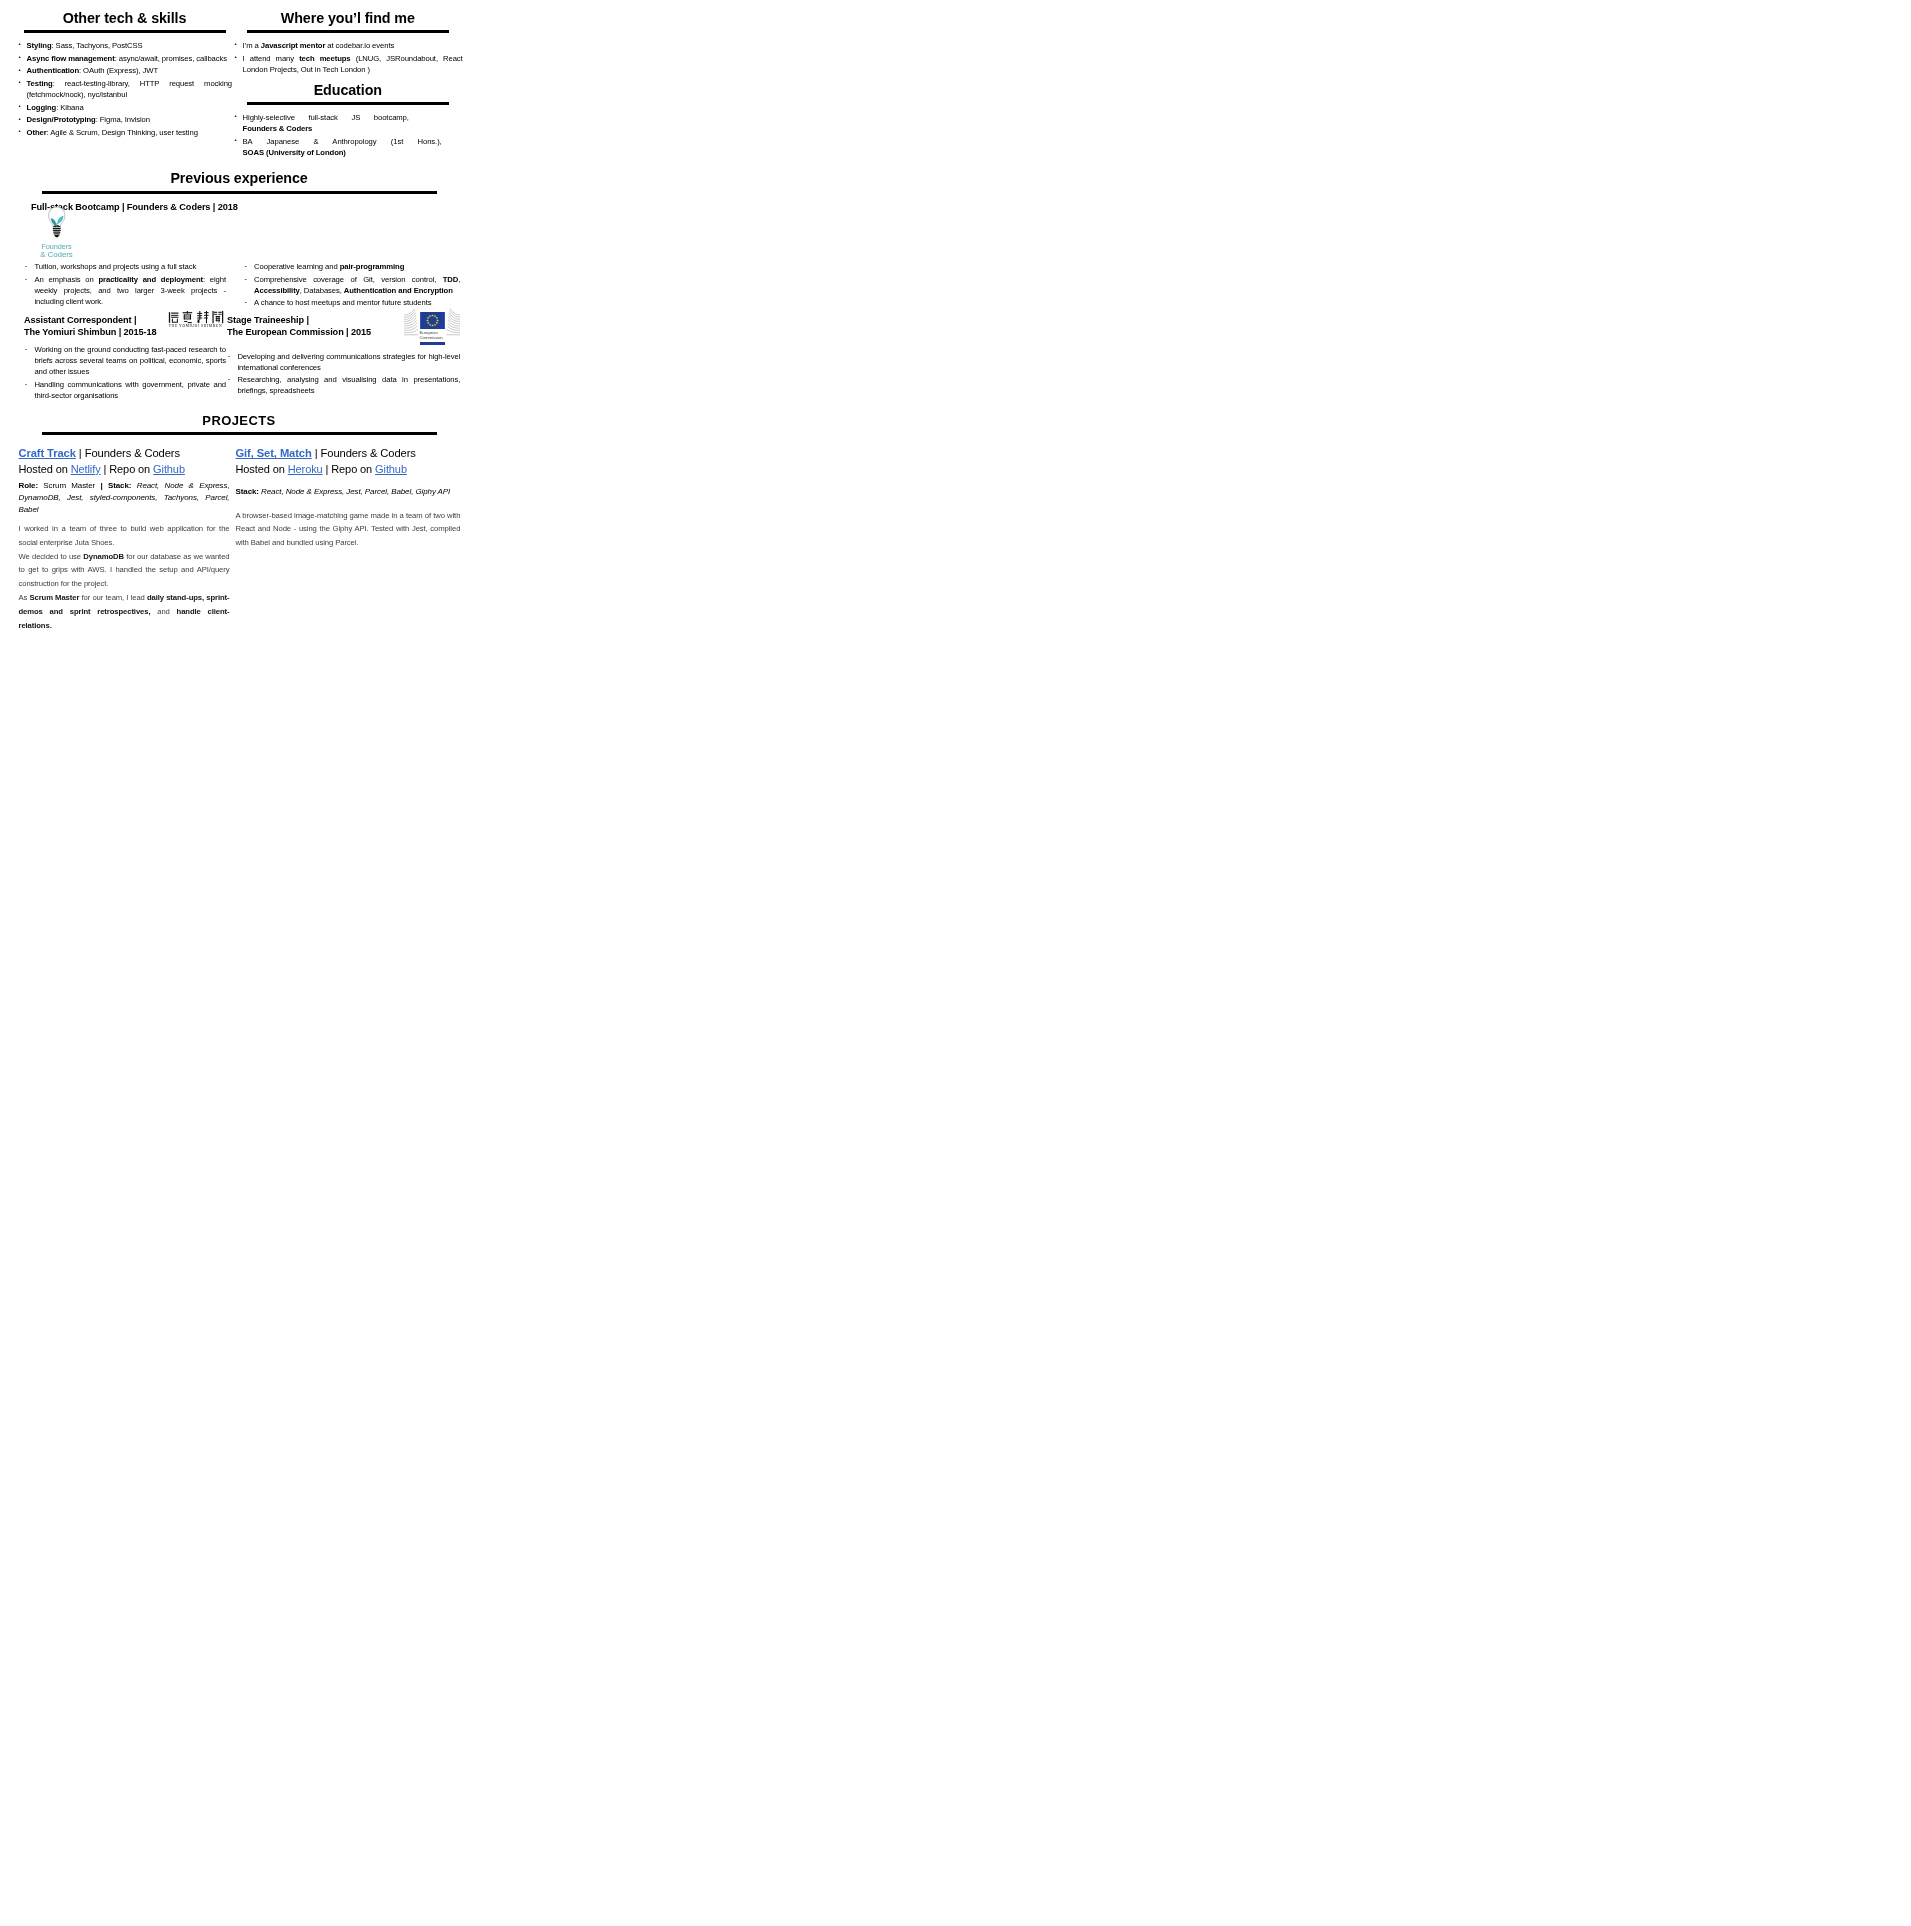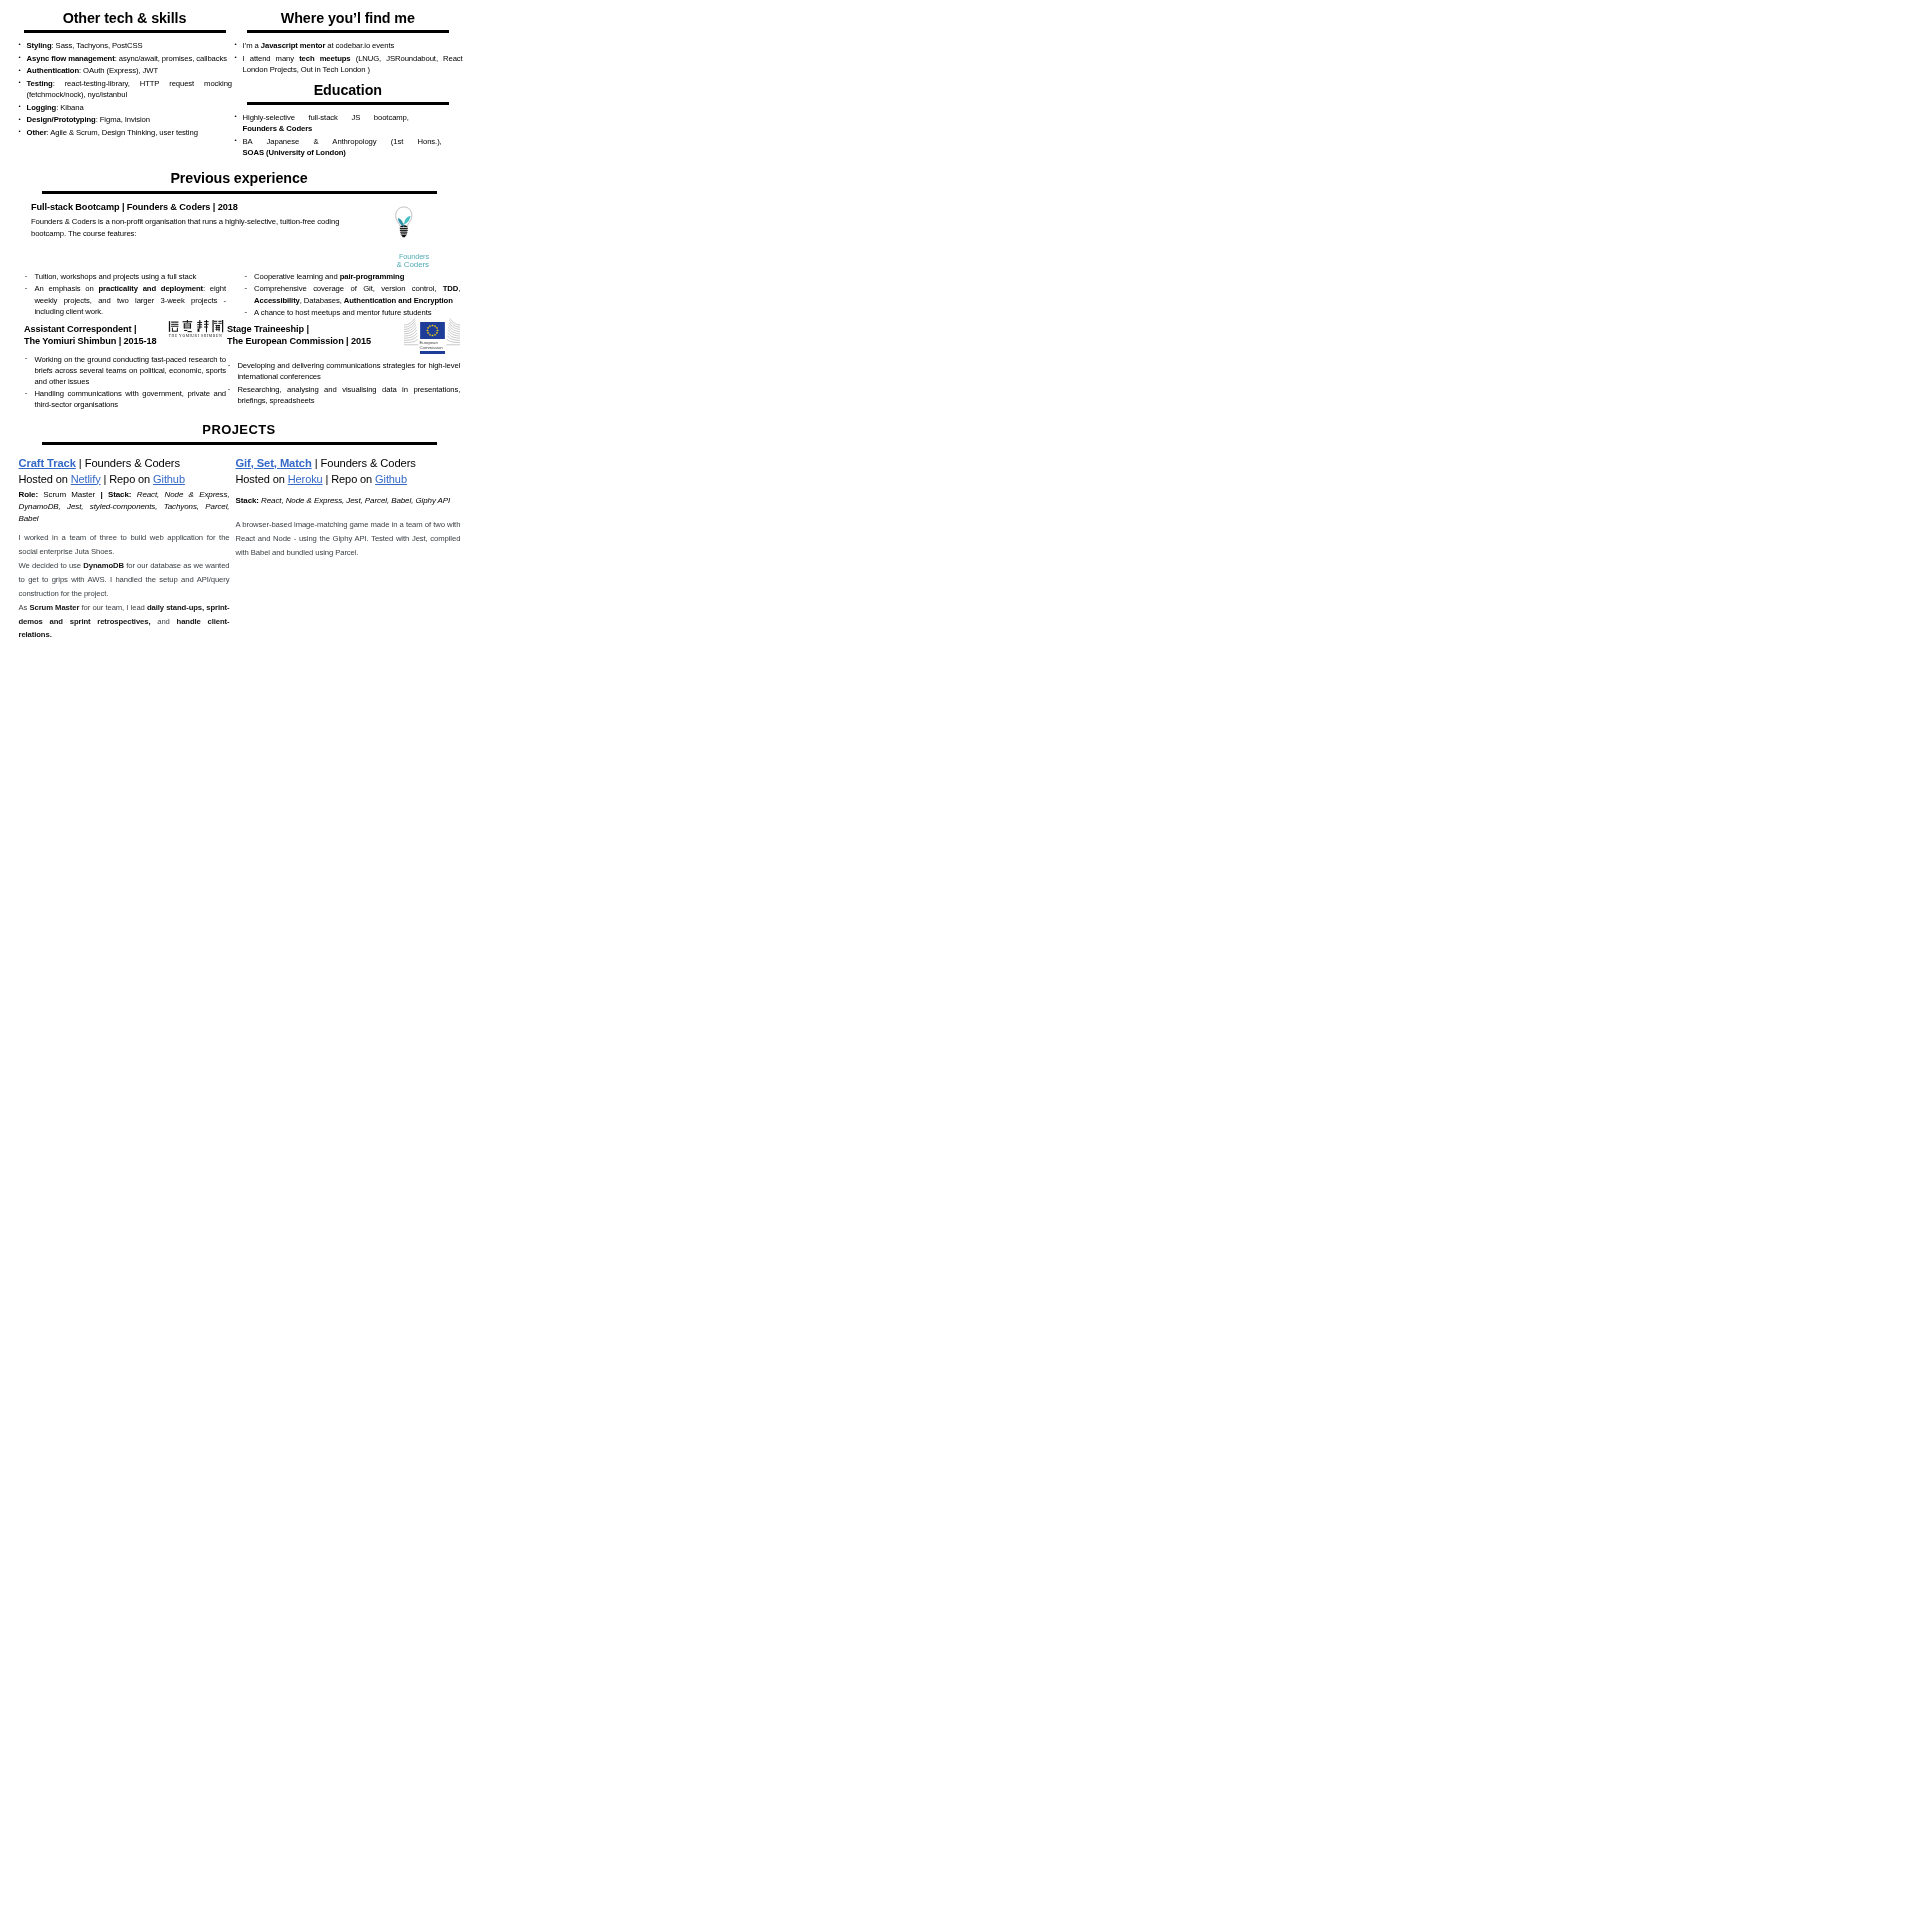--- a/index.html
+++ b/index.html
@@ -28,21 +28,21 @@
 
   .edu-block { margin-top: 7.7px; }
 
   .prevexp { margin-top: 11.6px; }
 
   .bootcamp { margin-top: 8.5px; padding: 0 19px 0 31px; }
   .h2 { font-size: 9.2px; font-weight: 700; margin: 0; }
   .intro-row { display: flex; margin-top: 3.9px; min-height: 43px; }
   .intro { font-size: 7.7px; line-height: 1.5; flex: 1; padding-right: 14px; max-width: 347px; }
   .fc-logo { width: 51px; text-align: center; margin-top: -10px; }
-  .fc-text { color: #52abb4; line-height: 1.02; margin-top: 15px; text-align: right; }
+  .fc-text { color: #52abb4; line-height: 1.02; margin-top: 5px; }
   .fc-line1 { font-size: 7.3px; }
   .fc-line2 { font-size: 8px; }
 
   .dashgrid { display: grid; grid-template-columns: 202px 1fr; column-gap: 17.7px; padding: 0 17.7px 0 24px; margin-top: 2.3px; }
   ul.dashes { list-style: none; margin: 0; padding: 0; font-size: 7.7px; line-height: 1.45; }
   ul.dashes li { position: relative; padding-left: 10.4px; margin: 0 0 1.2px; text-align: justify; }
   ul.dashes li::before { content: "-"; position: absolute; left: 0.8px; top: -1.2px; font-size: 7.7px; }
 
   .jobs { display: grid; grid-template-columns: 202px 1fr; column-gap: 1px; padding: 0 17.7px 0 24px; margin-top: 4px; }
   .job-head { display: flex; align-items: flex-start; }
@@ -115,21 +115,20 @@
   </div>
 
   <div class="prevexp">
     <h1 class="h1">Previous experience</h1>
     <div class="rule wide"></div>
   </div>
 
   <div class="bootcamp">
     <div class="h2">Full-stack Bootcamp | Founders &amp; Coders | 2018</div>
     <div class="intro-row">
-      <div class="intro">Founders &amp; Coders is a non-profit organisation that runs a highly-selective, tuition-free coding bootcamp. The course features:</div>
       <div class="fc-logo">
         <svg width="21.6" height="32" viewBox="0 0 56 82">
           <path d="M28 2 C14 2 7 13 7 25 c0 10 6 16 10 22 l2 6 h18 l2 -6 c4 -6 10 -12 10 -22 C49 13 42 2 28 2 Z" fill="#ffffff" stroke="#9a9a9a" stroke-width="1.6"></path>
           <path d="M18 54 C22 47 34 47 38 54 Z" fill="#141414"></path>
           <path d="M27.2 52 C26.5 40 21 32.5 12.5 30.5 c1 10 6.5 17.5 14.7 21.5 Z" fill="#2f93a8"></path>
           <path d="M28.8 47 C29.6 34 36 27 45.5 25 c-1.2 11 -8 19 -16.7 22 Z" fill="#49c0c4"></path>
           <rect x="26.9" y="44" width="2.2" height="10" fill="#3f9aa6"></rect>
           <path d="M17 56 h22 l-1.5 4 h-19 Z" fill="#1b1b1b"></path>
           <rect x="17.5" y="61" width="21" height="3.6" rx="1.8" fill="#262626"></rect>
           <rect x="18.5" y="65.5" width="19" height="3.6" rx="1.8" fill="#141414"></rect>

